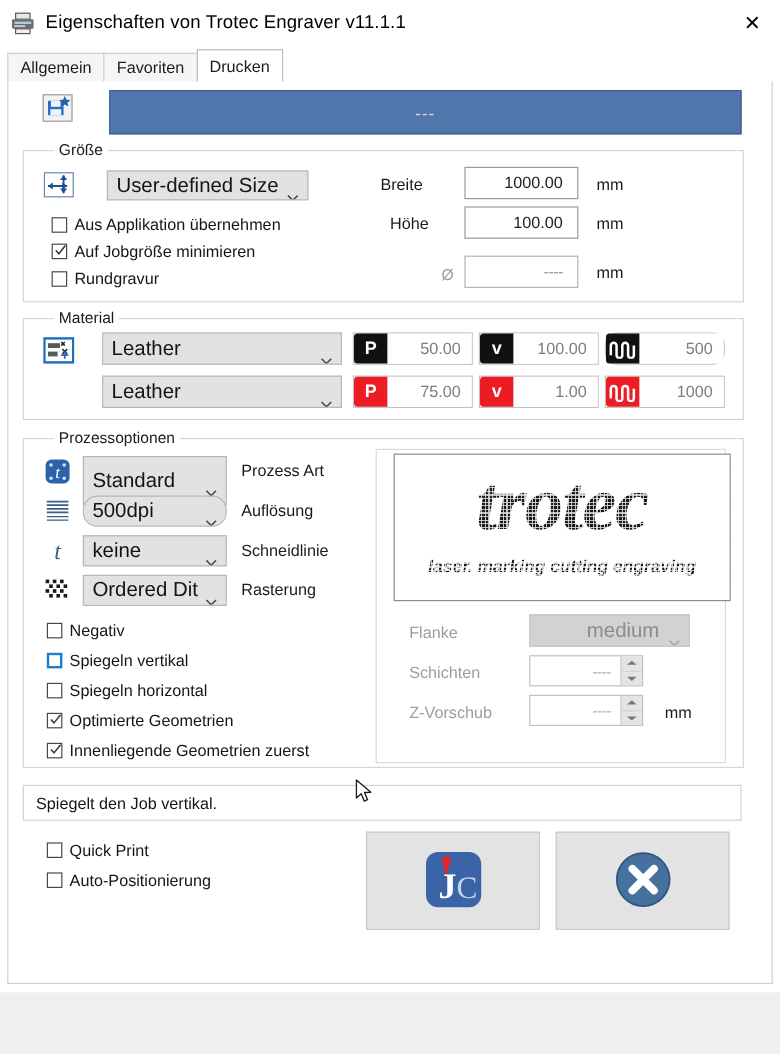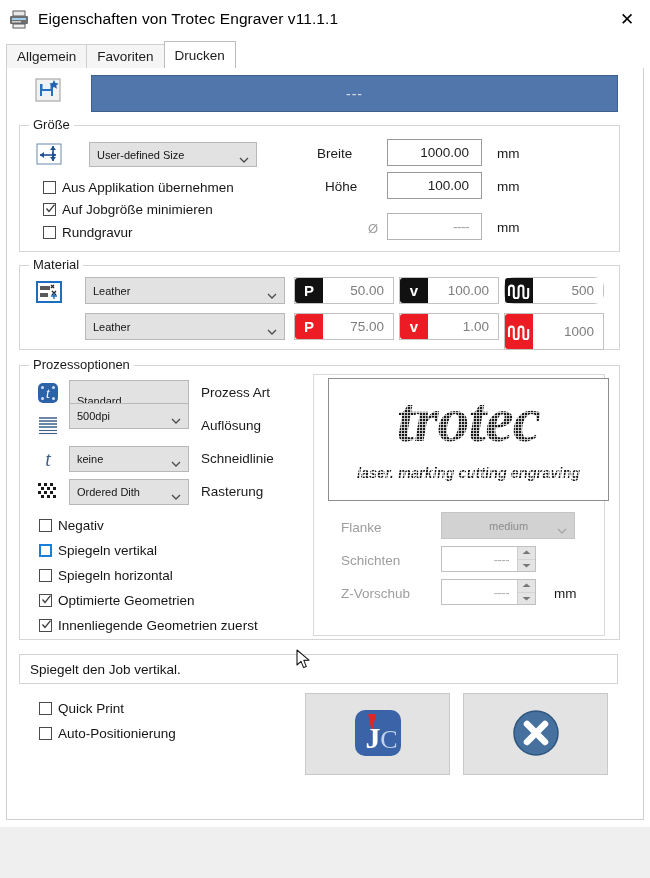--- a/index.html
+++ b/index.html
@@ -102,35 +102,35 @@
   }
 
   
   .group {
     position: absolute;
     border: 1px solid #d6d6d6;
     border-radius: 0;
   }
   .group > .legend {
     position: absolute;
-    top: -9px; left: 9px;
+    top: -9px; left: 25px;
     background: #fff;
     padding: 0 4px;
     font-size: 13px;
     color: #1a1a1a;
   }
   .combo {
     position: absolute;
     background: #e2e2e2;
     border: 1px solid #b8b8b8;
     box-sizing: border-box;
     display: flex;
     align-items: center;
     padding-left: 7px;
-    font-size: 11px;
+    font-size: 17px;
     color: #141414;
     cursor: default;
     overflow: hidden;
     white-space: nowrap;
   }
   .combo .arrow {
     position: absolute;
     right: 8px; top: 50%;
     margin-top: -2px;
     width: 9px; height: 5px;
@@ -468,21 +468,21 @@
       </span>
     </div>
     <div class="paramcell" style="left:287px; top:245px; width:100px; height:27px;">
       <span class="badge red">P</span>
       <span class="val">75.00</span>
     </div>
     <div class="paramcell" style="left:392px; top:245px; width:100px; height:27px;">
       <span class="badge red">v</span>
       <span class="val">1.00</span>
     </div>
-    <div class="paramcell" style="left:497px; top:245px; width:100px; height:37px;">
+    <div class="paramcell" style="left:497px; top:245px; width:100px; height:27px;">
       <span class="badge red">
         <svg width="24" height="16" viewBox="0 0 24 16">
           <path d="M2 13 V5 a2.4 2.4 0 0 1 4.8 0 V13 a2.4 2.4 0 0 0 4.8 0 V5 a2.4 2.4 0 0 1 4.8 0 V13 a2.4 2.4 0 0 0 4.8 0 V5" stroke="#ffffff" stroke-width="2.1" fill="none"></path>
         </svg>
       </span>
       <span class="val">1000</span>
     </div>
 
     <div class="group" style="left:12px; top:297px; width:599px; height:273px;">
       <div class="legend">Prozessoptionen</div>
@@ -537,21 +537,21 @@
     <div class="combo" style="left:62px; top:312px; width:120px; height:41px;">
       <span>Standard</span>
       <span class="arrow">
         <svg width="10" height="6" viewBox="0 0 10 6">
             <path d="M1 1 L5 5 L9 1" stroke="#4a4a4a" stroke-width="1.3" fill="none"></path>
           </svg>
       </span>
     </div>
     <div class="lbl" style="left:194px; top:317px;">Prozess Art</div>
 
-    <div class="combo" style="left:62px; top:335px; width:120px; height:26px;">
+    <div class="combo" style="left:62px; top:345px; width:120px; height:26px;border-radius:12px;">
       <span>500dpi</span>
       <span class="arrow">
         <svg width="10" height="6" viewBox="0 0 10 6">
             <path d="M1 1 L5 5 L9 1" stroke="#4a4a4a" stroke-width="1.3" fill="none"></path>
           </svg>
       </span>
     </div>
     <div class="lbl" style="left:194px; top:350px;">Auflösung</div>
 
     <div class="combo" style="left:62px; top:378px; width:120px; height:26px;">

